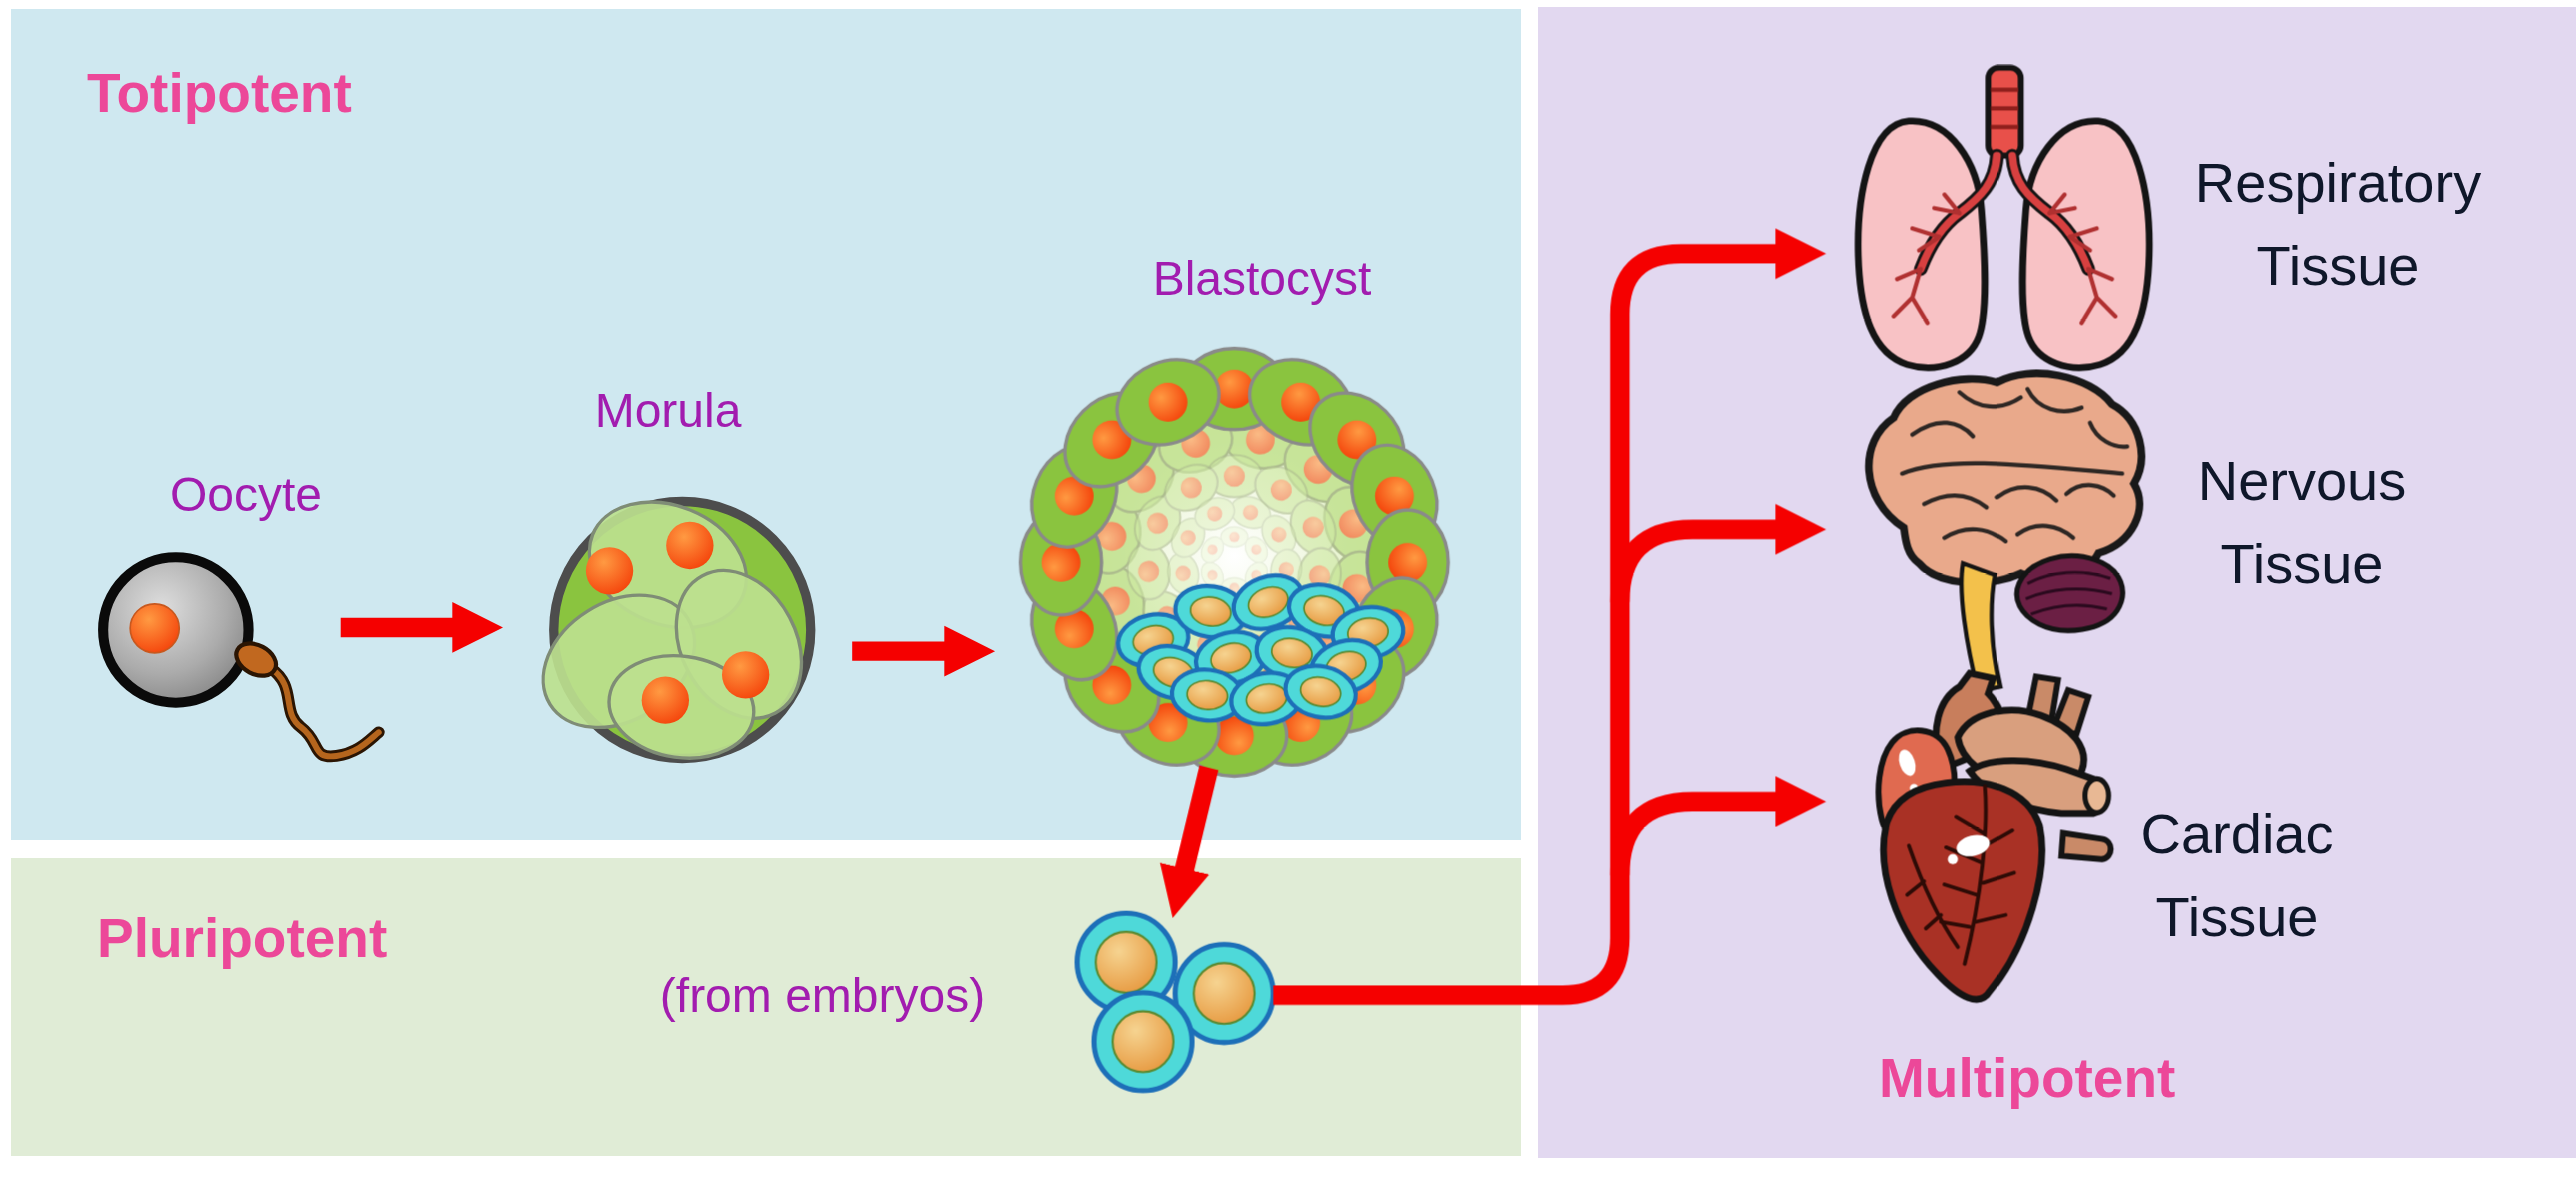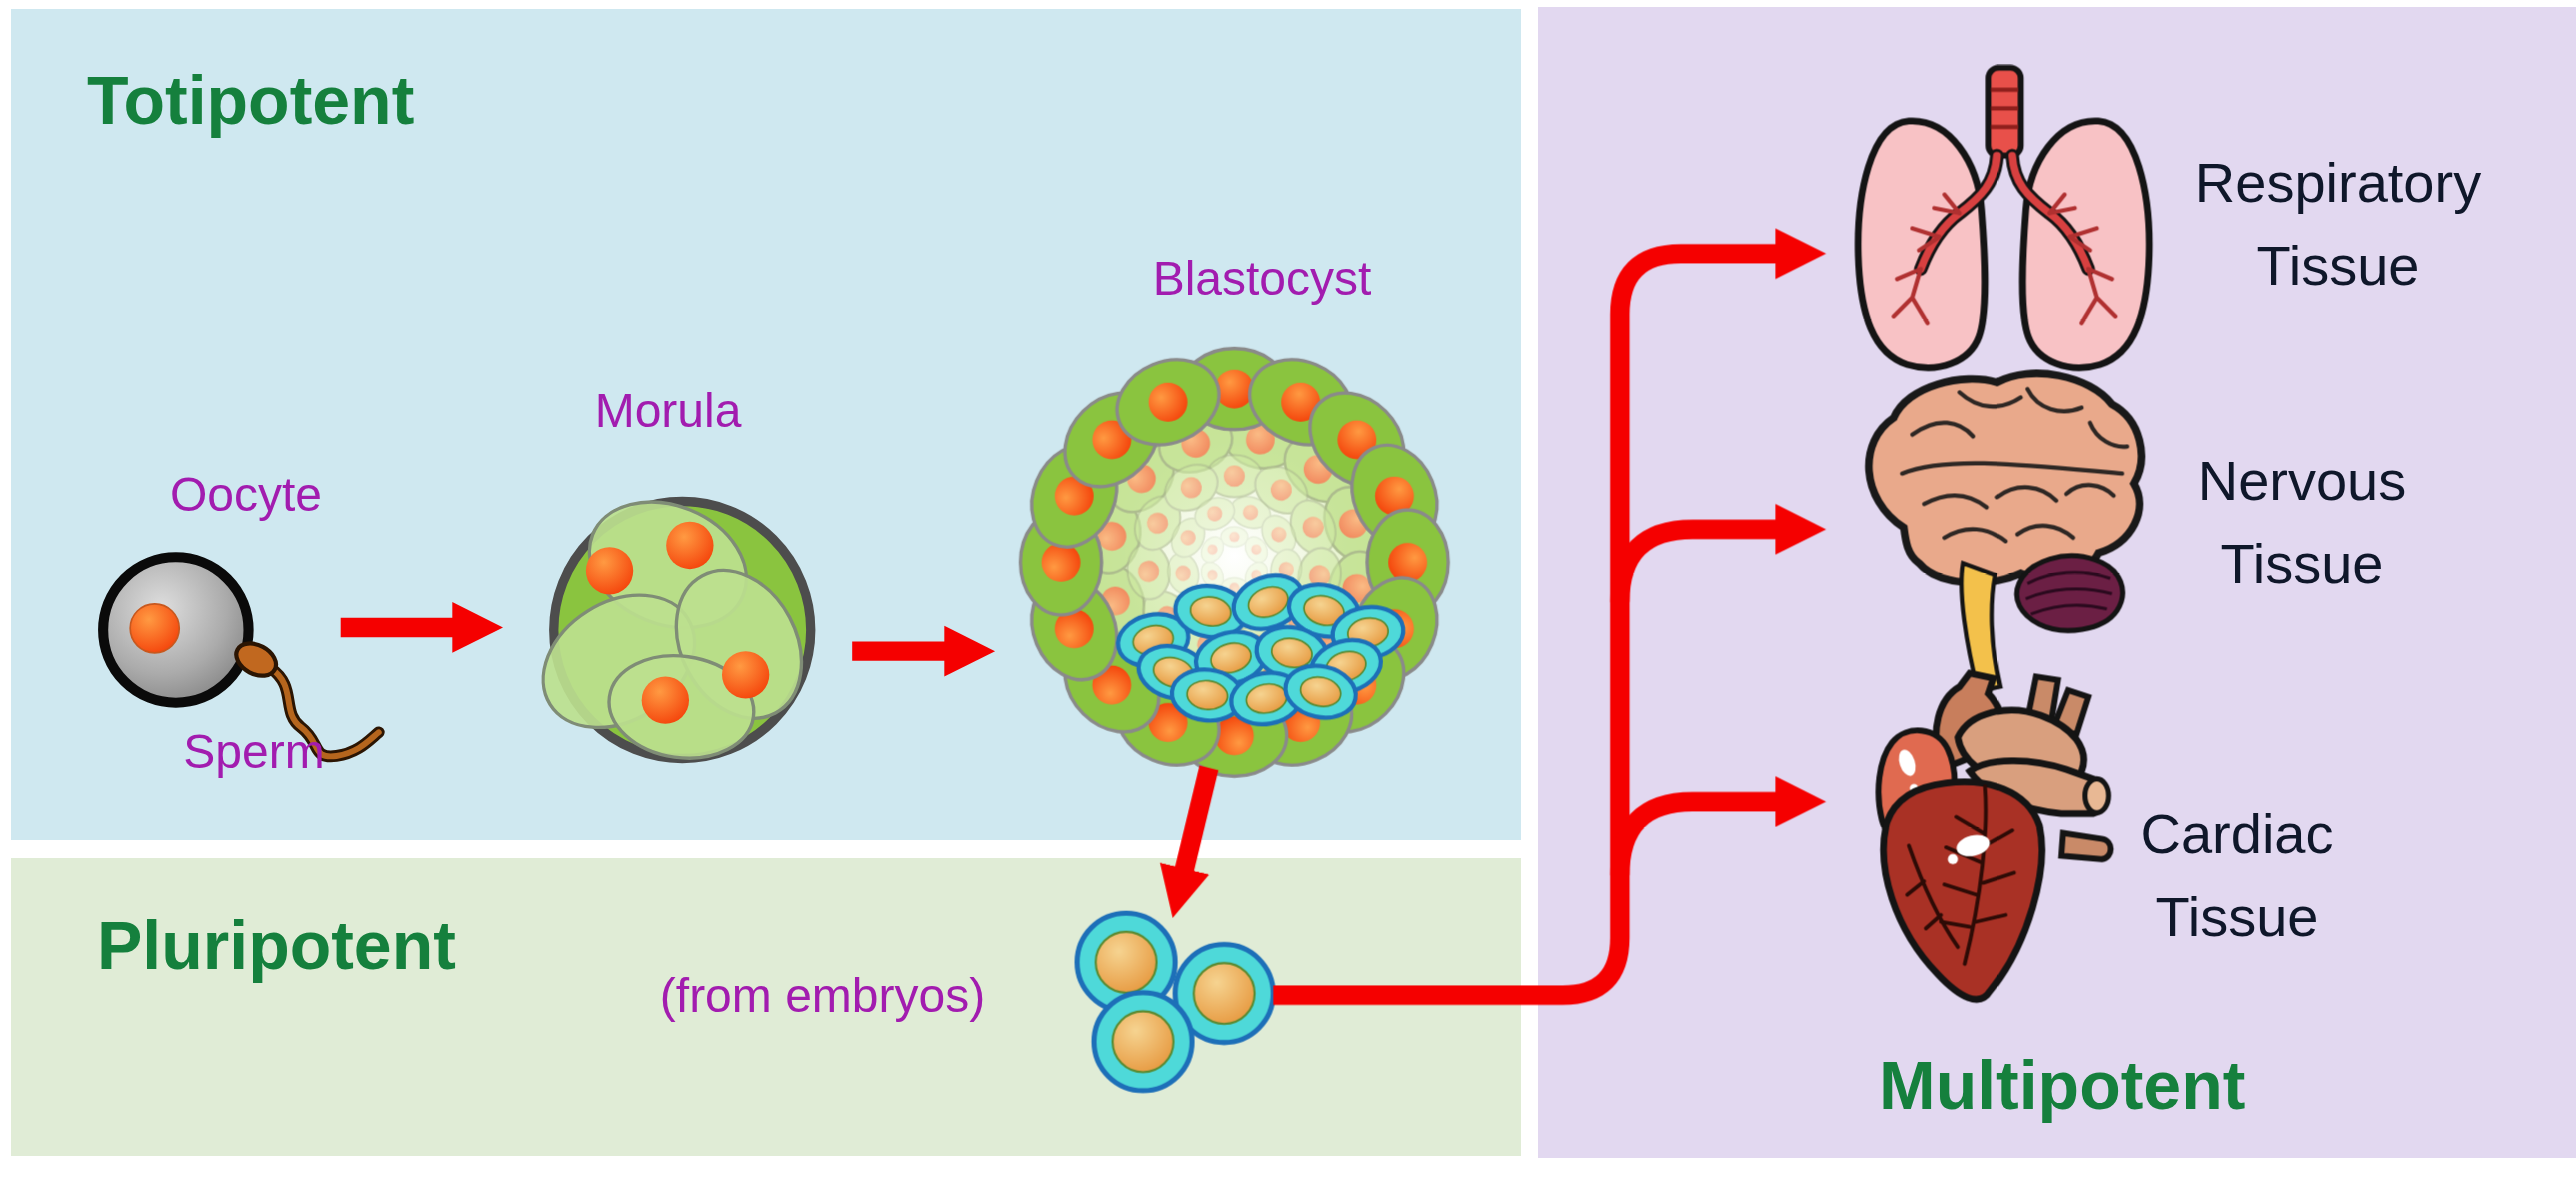--- a/index.html
+++ b/index.html
@@ -2,21 +2,21 @@
 <html style="font-size:13.5px"><head>
 <meta charset="utf-8">
 <style>
   html,body{margin:0;padding:0;background:#ffffff;}
   #canvas{position:relative;width:2576px;height:1178px;background:#ffffff;overflow:hidden;
           font-family:"Liberation Sans", sans-serif;}
   .panel{position:absolute;}
   .panel-totipotent{left:11px;top:8.5px;width:1510px;height:831px;background:#cfe8f0;}
   .panel-pluripotent{left:11px;top:858px;width:1510px;height:298px;background:#e0ecd6;}
   .panel-multipotent{left:1538px;top:6.8px;width:1038px;height:1151px;background:#e2d8f0;}
-  .heading{position:absolute;color:#15803d;font-weight:bold;font-size:68px;line-height:1;white-space:nowrap;}
+  .heading{position:absolute;color:#ec4899;font-weight:bold;font-size:55px;line-height:1;white-space:nowrap;}
   .h-totipotent{left:87px;top:66px;}
   .h-pluripotent{left:97px;top:911px;}
   .h-multipotent{left:1879px;top:1051px;}
   .label{position:absolute;color:#a21caf;font-size:48px;line-height:1.34;text-align:center;white-space:nowrap;}
   .l-oocyte{left:68px;top:463px;width:254px;text-align:right;}
   .l-sperm{left:127px;top:720px;width:254px;}
   .l-morula{left:541px;top:379px;width:254px;}
   .l-blastocyst{left:1114px;top:247px;width:296px;}
   .l-imc{left:552px;top:964px;width:541px;}
   .tissue-label{position:absolute;color:#0f172a;font-size:56px;line-height:1.48;text-align:center;white-space:nowrap;}
@@ -319,21 +319,20 @@
       <ellipse cx="2334" cy="1000" rx="20" ry="12" fill="#ffffff" transform="rotate(-14 2334 1000)"></ellipse>
       <circle cx="2310" cy="1016" r="6" fill="#ffffff"></circle>
     </g>
   </svg>
 
   <div class="heading h-totipotent">Totipotent</div>
   <div class="heading h-pluripotent">Pluripotent</div>
   <div class="heading h-multipotent">Multipotent</div>
 
   <div class="label l-oocyte">Oocyte</div>
-  <div class="label l-sperm">Sperm</div>
   <div class="label l-morula">Morula</div>
   <div class="label l-blastocyst">Blastocyst</div>
   <div class="label l-imc">
     <div>(from embryos)</div>
   </div>
 
   <div class="tissue-label l-respiratory">
     <div>Respiratory</div>
     <div>Tissue</div>
   </div>

